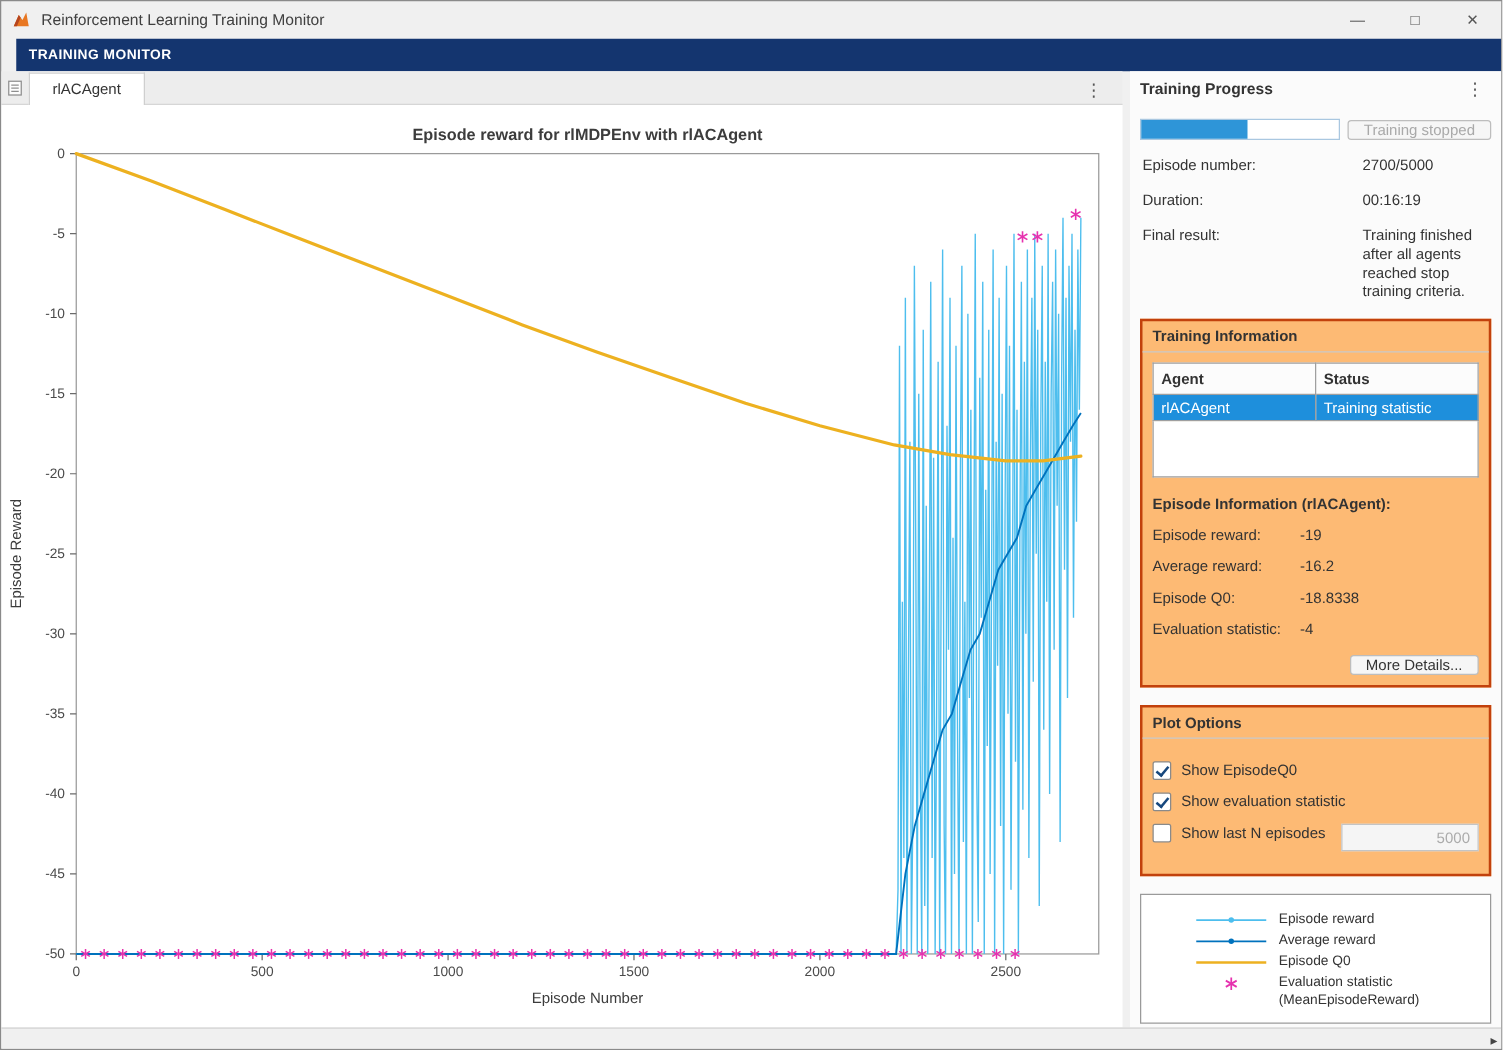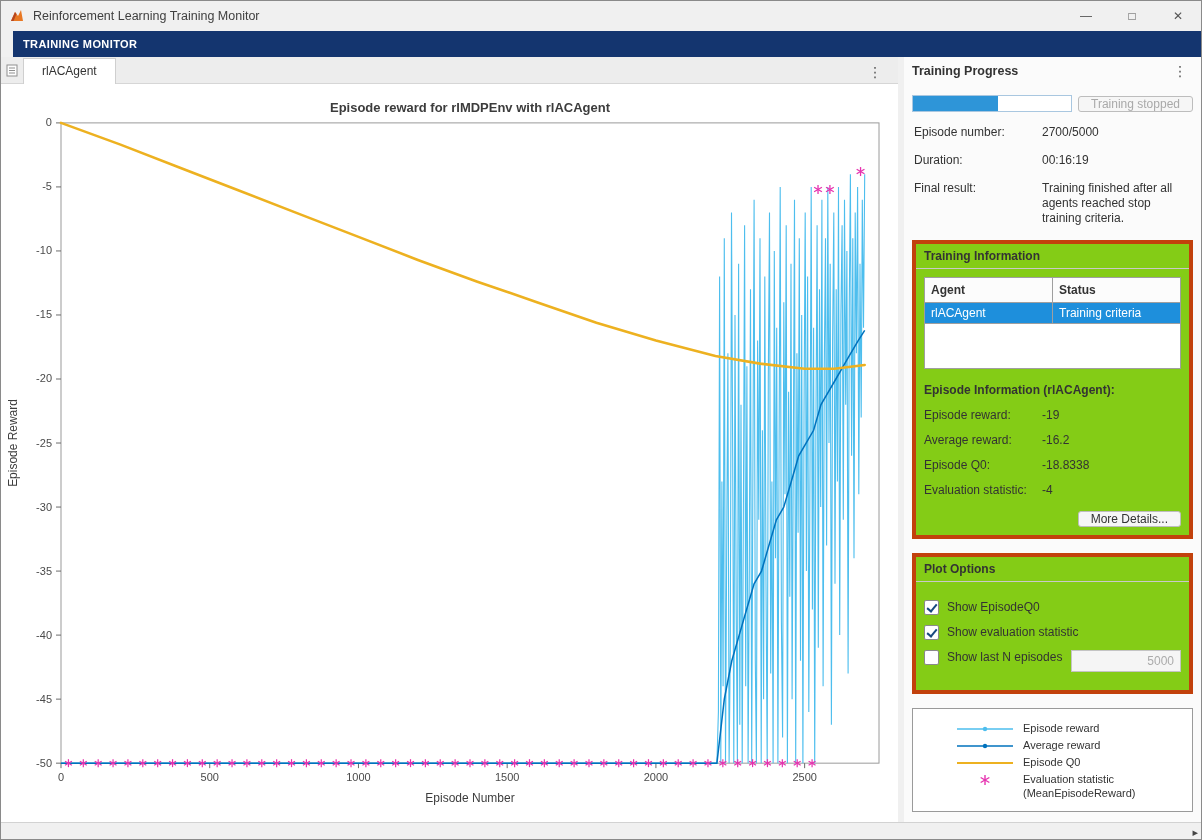--- a/index.html
+++ b/index.html
@@ -27,24 +27,24 @@
   
   .right-panel{ flex:1; margin-left:6px; background:#fbfbfb; padding:0 8px; box-sizing:border-box; overflow:hidden; }
   .panel-header{ height:28px; display:flex; align-items:center; font-weight:bold; font-size:12.5px; color:#333; }
   .panel-header .kebab{ margin-right:0; }
   .progress-row{ display:flex; align-items:center; margin:10px 0 2px 0; }
   .progress-track{ width:158px; height:15px; border:1px solid #a9c7e0; background:#fff; }
   .progress-fill{ height:100%; background:#2E95D8; width:0; }
   .btn{ border:1px solid #bdbdbd; background:#f6f6f6; border-radius:3px; padding:0 12px; font-size:12px; color:#333; font-family:inherit; }
   .btn.disabled{ color:#a9a9a9; }
   .progress-row .btn{ margin-left:auto; }
-  .kv{ display:flex; margin:13px 2px 0 2px; line-height:1.25; }
+  .kv{ display:flex; margin:13px 2px 0 2px; line-height:1.25;gap:48px; }
   .kv .k{ width:128px; flex:none; }
   .kv .v{ flex:1; }
-  .group{ border:4px solid #c2410c; background:#84cc16; margin-top:14px; }
+  .group{ border:2px solid #c2410c; background:#fdba74; margin-top:14px; }
   .group-title{ font-weight:bold; padding:5px 8px; border-bottom:1px solid #c9c9c9; }
   .group-body{ padding:8px; }
   table.ti-table{ width:100%; border-collapse:collapse; background:#fff; }
   .ti-table th{ text-align:left; font-weight:bold; border:1px solid #9f9f9f; padding:5px 6px; background:#fcfcfc; width:50%; }
   .ti-table td{ border:1px solid #9f9f9f; padding:3px 6px; }
   tr.selected td{ background:#1E8FDC; color:#fff; }
   .table-empty{ height:44px; background:#fff; border:1px solid #9f9f9f; border-top:none; }
   .ep-title{ font-weight:bold; margin:14px 0 2px 0; }
   .kv2{ display:flex; margin:11px 0 0 0; }
   .kv2 .k{ width:118px; flex:none; }
@@ -343,21 +343,21 @@
           <table class="ti-table">
             <thead>
               <tr>
                 <th>Agent</th>
                 <th>Status</th>
               </tr>
             </thead>
             <tbody>
               <tr class="selected">
                 <td style="background: rgb(30, 143, 220);">rlACAgent</td>
-                <td style="background: rgb(30, 143, 220);">Training criteria</td>
+                <td style="background: rgb(30, 143, 220);">Training statistic</td>
               </tr>
             </tbody>
           </table>
           <div class="table-empty"></div>
 
           <div class="ep-title">Episode Information (rlACAgent):</div>
           <div class="kv2">
             <span class="k">Episode reward:</span>
             <span class="v">-19</span>
           </div>

